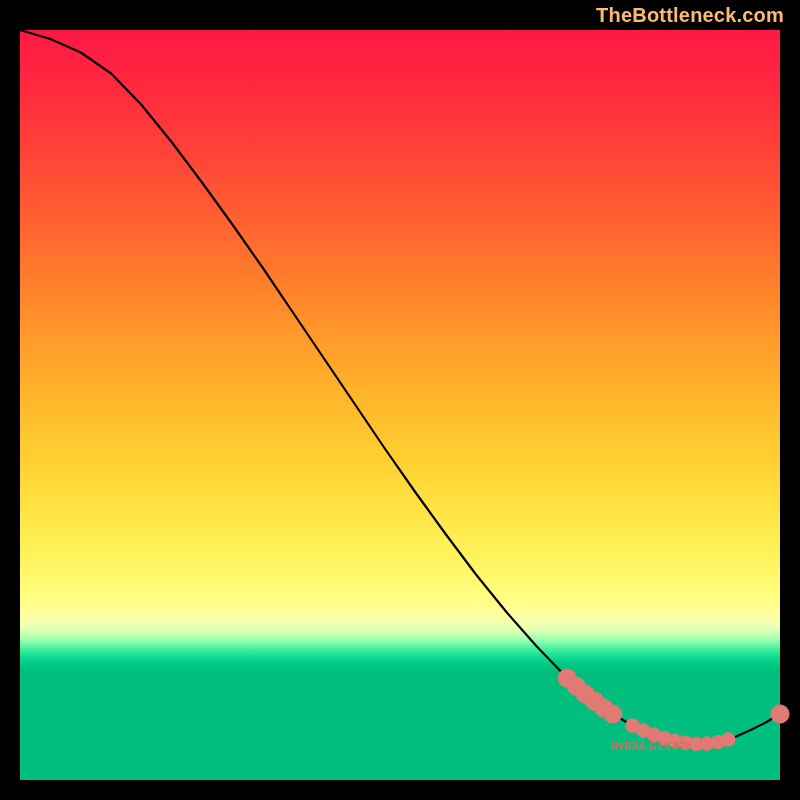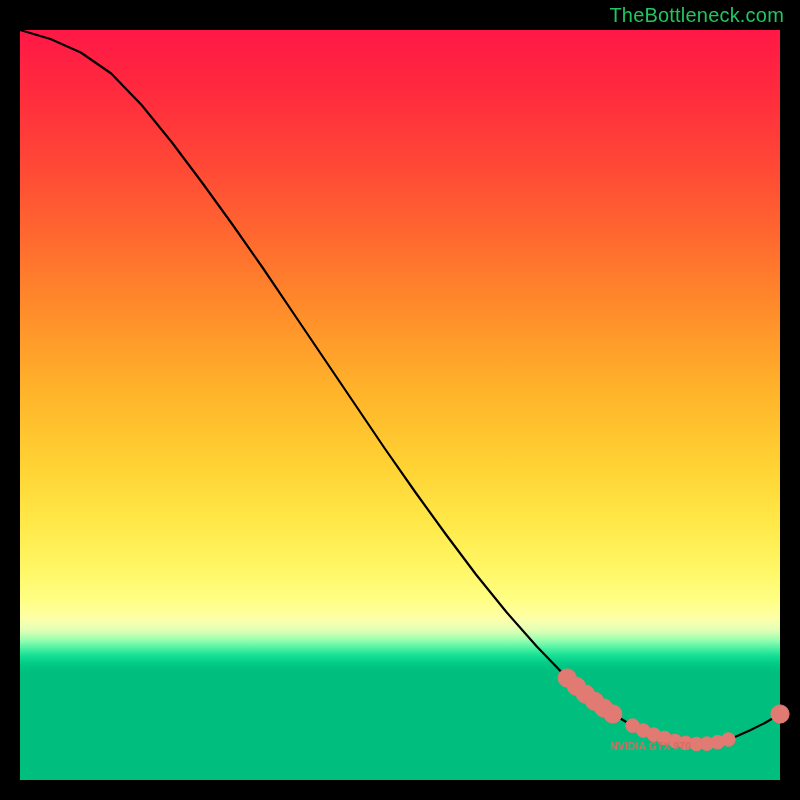--- a/index.html
+++ b/index.html
@@ -14,23 +14,23 @@
   .stage {
     position: relative;
     width: 800px;
     height: 800px;
     background: #000;
   }
   .watermark {
     position: absolute;
     top: 4px;
     right: 16px;
-    color: #22c55e;
+    color: #fdba74;
     font-size: 20px;
-    font-weight: 400;
+    font-weight: 700;
     letter-spacing: 0.2px;
     z-index: 3;
   }
   .plot-area {
     position: absolute;
     left: 20px;
     top: 30px;
     width: 760px;
     height: 750px;
     

